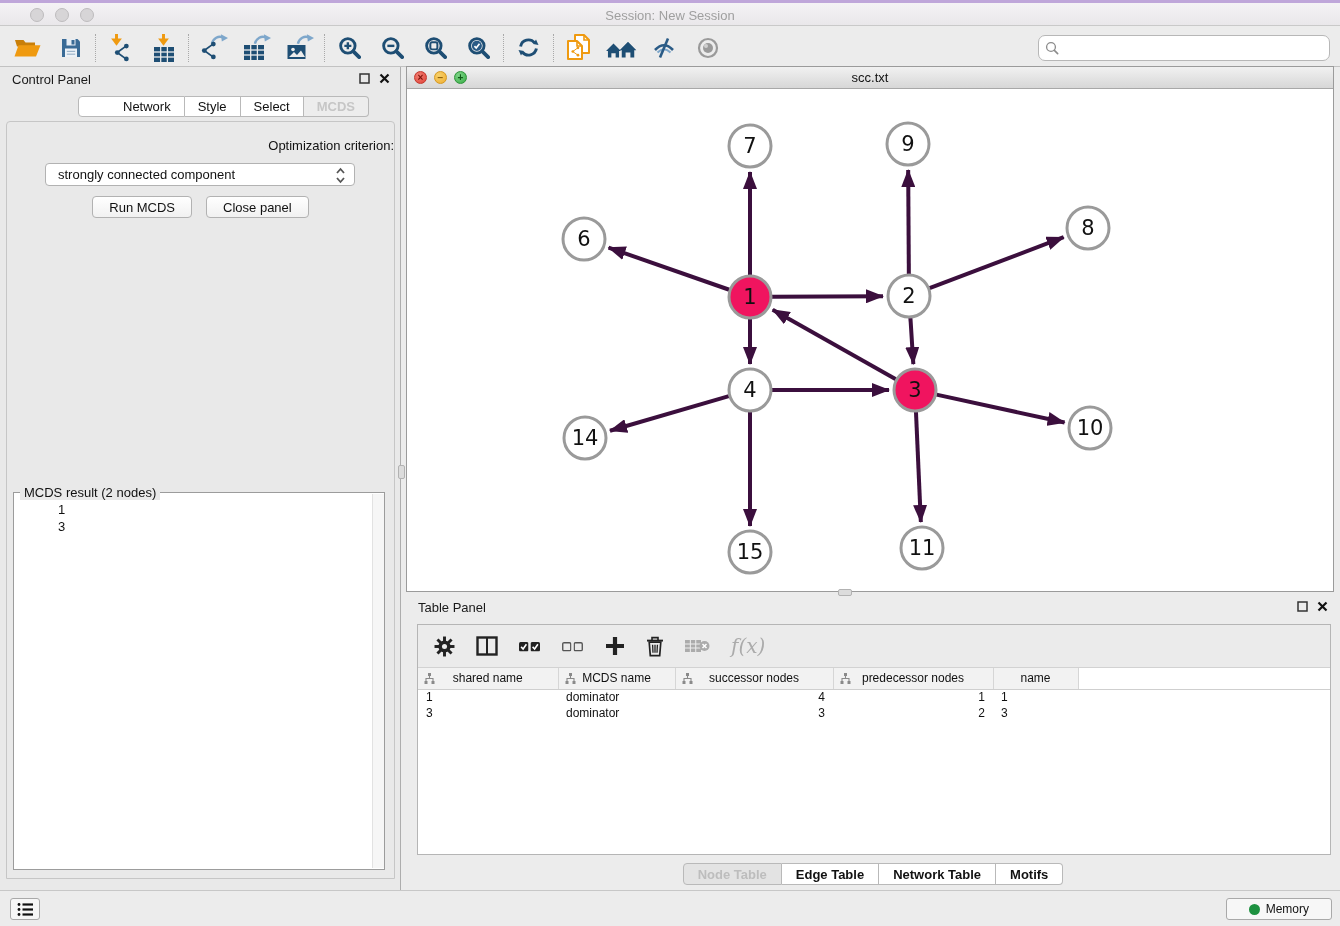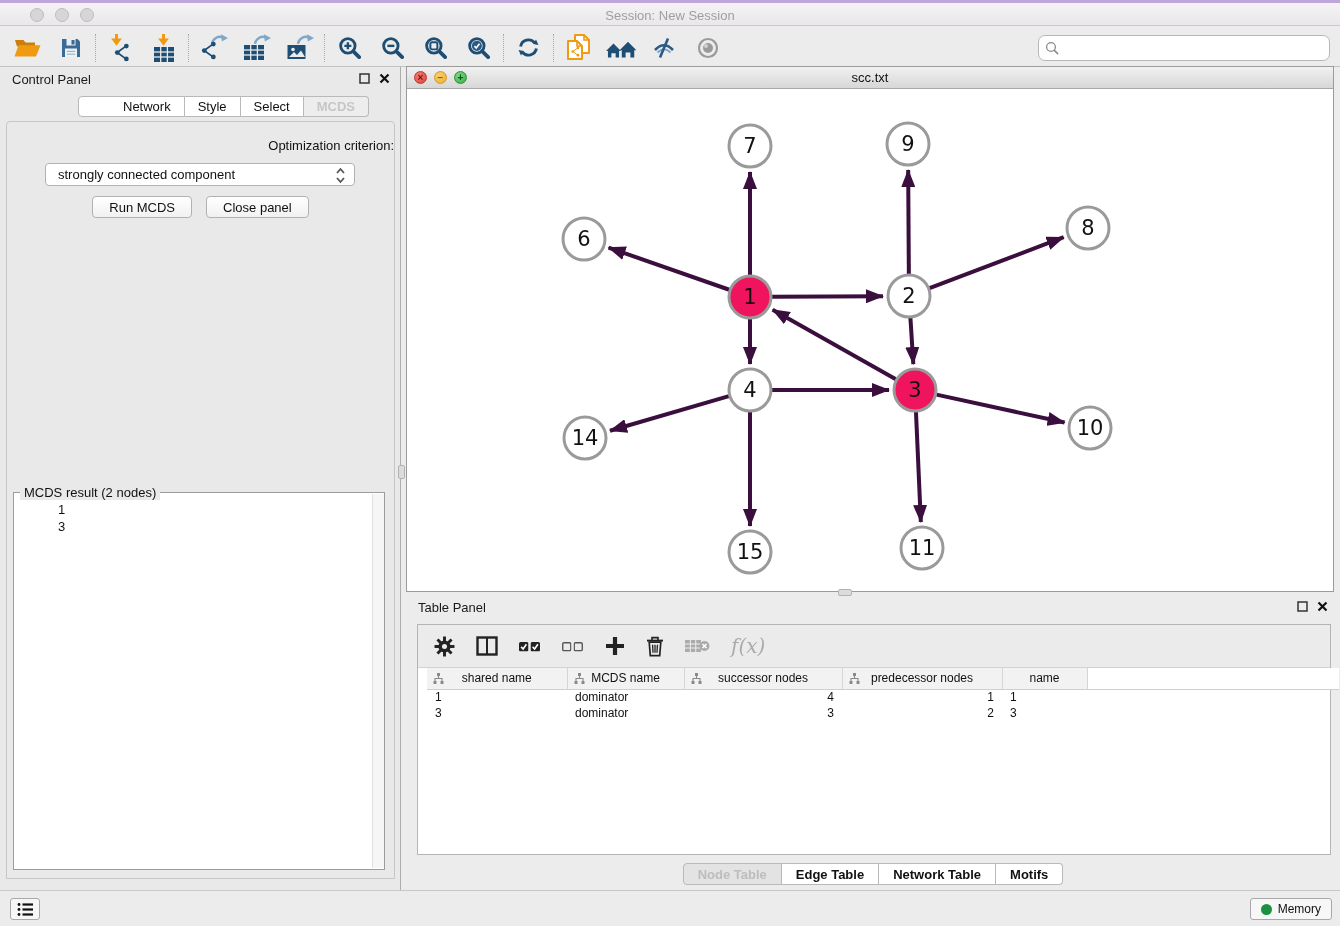--- a/index.html
+++ b/index.html
@@ -69,36 +69,36 @@
     border:1px solid #b2b2b2; border-radius:2px; }
 
   
   .table-panel { position:absolute; left:406px; top:596px; width:934px; height:294px; background:#ececec; }
   .tp-header { position:absolute; left:12px; top:4px; font-size:13px; color:#1a1a1a; }
   .tp-btns { position:absolute; right:12px; top:5px; display:flex; gap:9px; align-items:center; }
   .tp-inner { position:absolute; left:11px; top:28px; width:914px; height:231px; background:#fff; border:1px solid #b5b5b5; }
   .tp-toolbar { height:43px; background:#ebebeb; border-bottom:1px solid #d2d2d2; display:flex; align-items:center;
     padding-left:16px; gap:21px; }
   .fx { font-family:"DejaVu Serif", serif; font-style:italic; font-size:20px; color:#ababab; }
-  table.nodetable { border-collapse:collapse; table-layout:fixed; width:912px;margin-left:9px; }
+  table.nodetable { border-collapse:collapse; table-layout:fixed; width:912px; }
   table.nodetable th { height:21px; background:#f2f2f2; border-right:1px solid #d6d6d6; border-bottom:1px solid #cfcfcf;
     font-size:12px; font-weight:normal; color:#111; position:relative; text-align:center; }
   table.nodetable th .hier { position:absolute; left:6px; top:5px; }
   table.nodetable td { height:16px; font-size:12px; color:#111; padding:0 8px; white-space:nowrap; overflow:hidden; }
   td.ralign { text-align:right; padding-right:18px; }
   .tp-tabs { position:absolute; left:0; right:0; top:267px; display:flex; justify-content:center; }
   .tp-tabs .tab { font-weight:bold; padding:0 14px; height:22px; }
   .tp-tabs .tab.selected { background:#e3e3e3; color:#bdbdbd; }
 
   
   .statusbar { position:absolute; left:0; top:890px; width:1340px; height:36px; background:#ececec; border-top:1px solid #c7c7c7; }
   .sb-left-btn { position:absolute; left:10px; top:7px; width:30px; height:22px; background:#f7f7f7;
     border:1px solid #a9a9a9; border-radius:3px; display:flex; align-items:center; justify-content:center; }
   .memory-btn { position:absolute; right:8px; top:7px; height:22px; background:#f7f7f7; border:1px solid #a9a9a9;
-    border-radius:3px; display:flex; align-items:center; gap:6px; padding:0 10px; font-size:12px; color:#111; }
+    border-radius:3px; display:flex; align-items:center; gap:6px; padding:0 22px; font-size:12px; color:#111; }
   .mem-dot { width:11px; height:11px; border-radius:50%; background:#1d9140; }
 
   svg.ic { display:block; }
 </style>
 </head>
 <body>
 
 <svg width="0" height="0" style="position:absolute">
   <defs>
     <symbol id="sym-share" viewBox="0 0 20 24">

